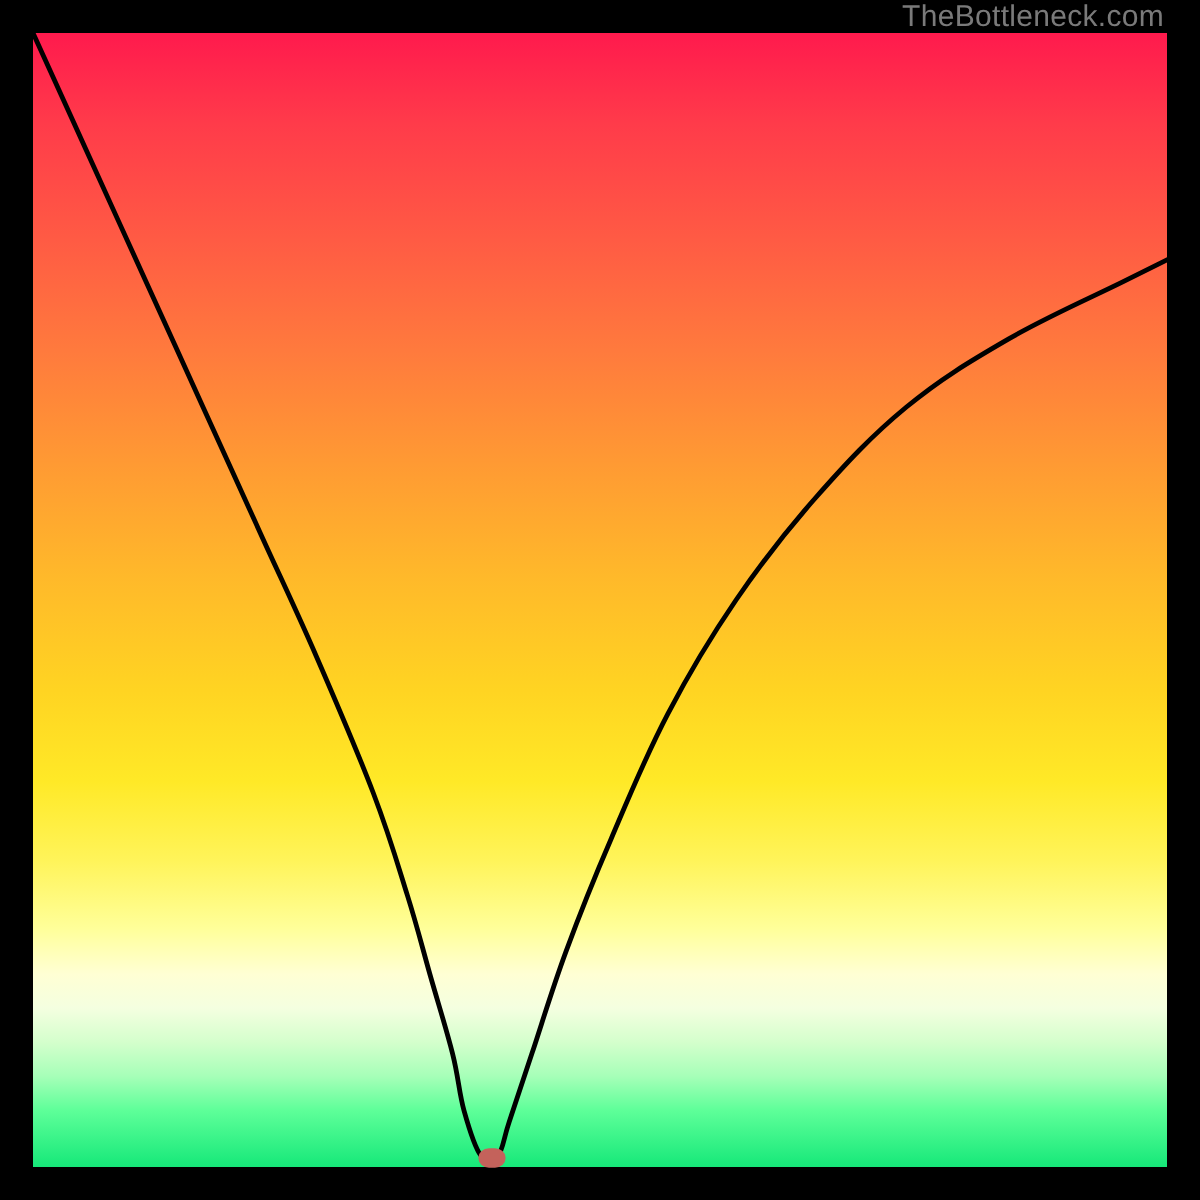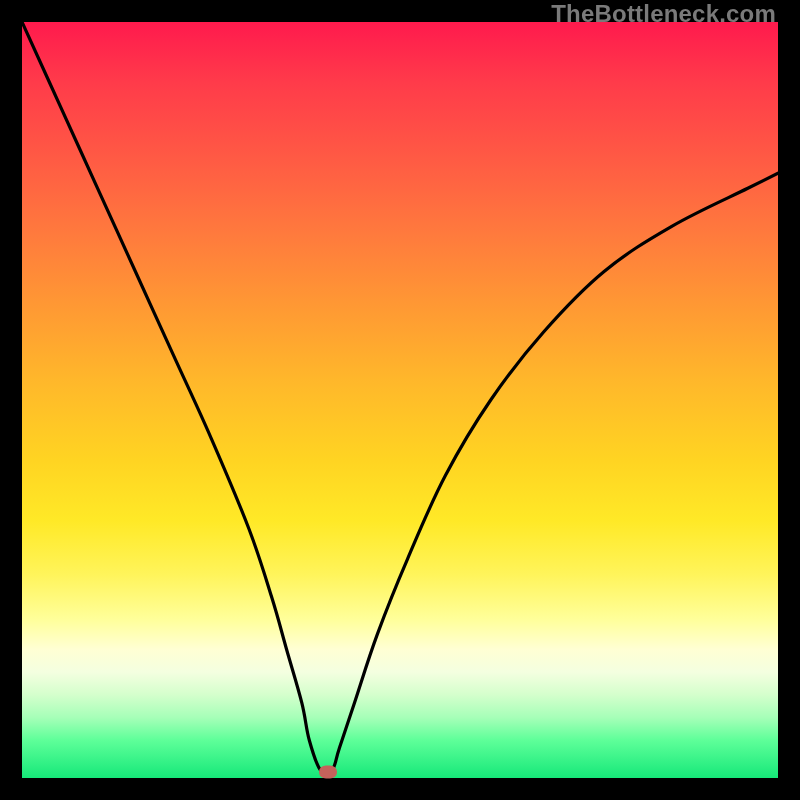--- a/index.html
+++ b/index.html
@@ -43,22 +43,22 @@
       #a6ffb8 92%,
       #5eff99 95%,
       #16e879 100%
     );
   }
   .watermark {
     position: absolute;
     top: 0px;
     right: 24px;
     font-family: Arial, Helvetica, sans-serif;
-    font-size: 24px;
-    font-weight: 700;
+    font-size: 20px;
+    font-weight: 400;
     color: #7a7a7a;
     letter-spacing: 0.2px;
     user-select: none;
   }
   svg.curve {
     position: absolute;
     left: 0;
     top: 0;
   }
   .marker {

